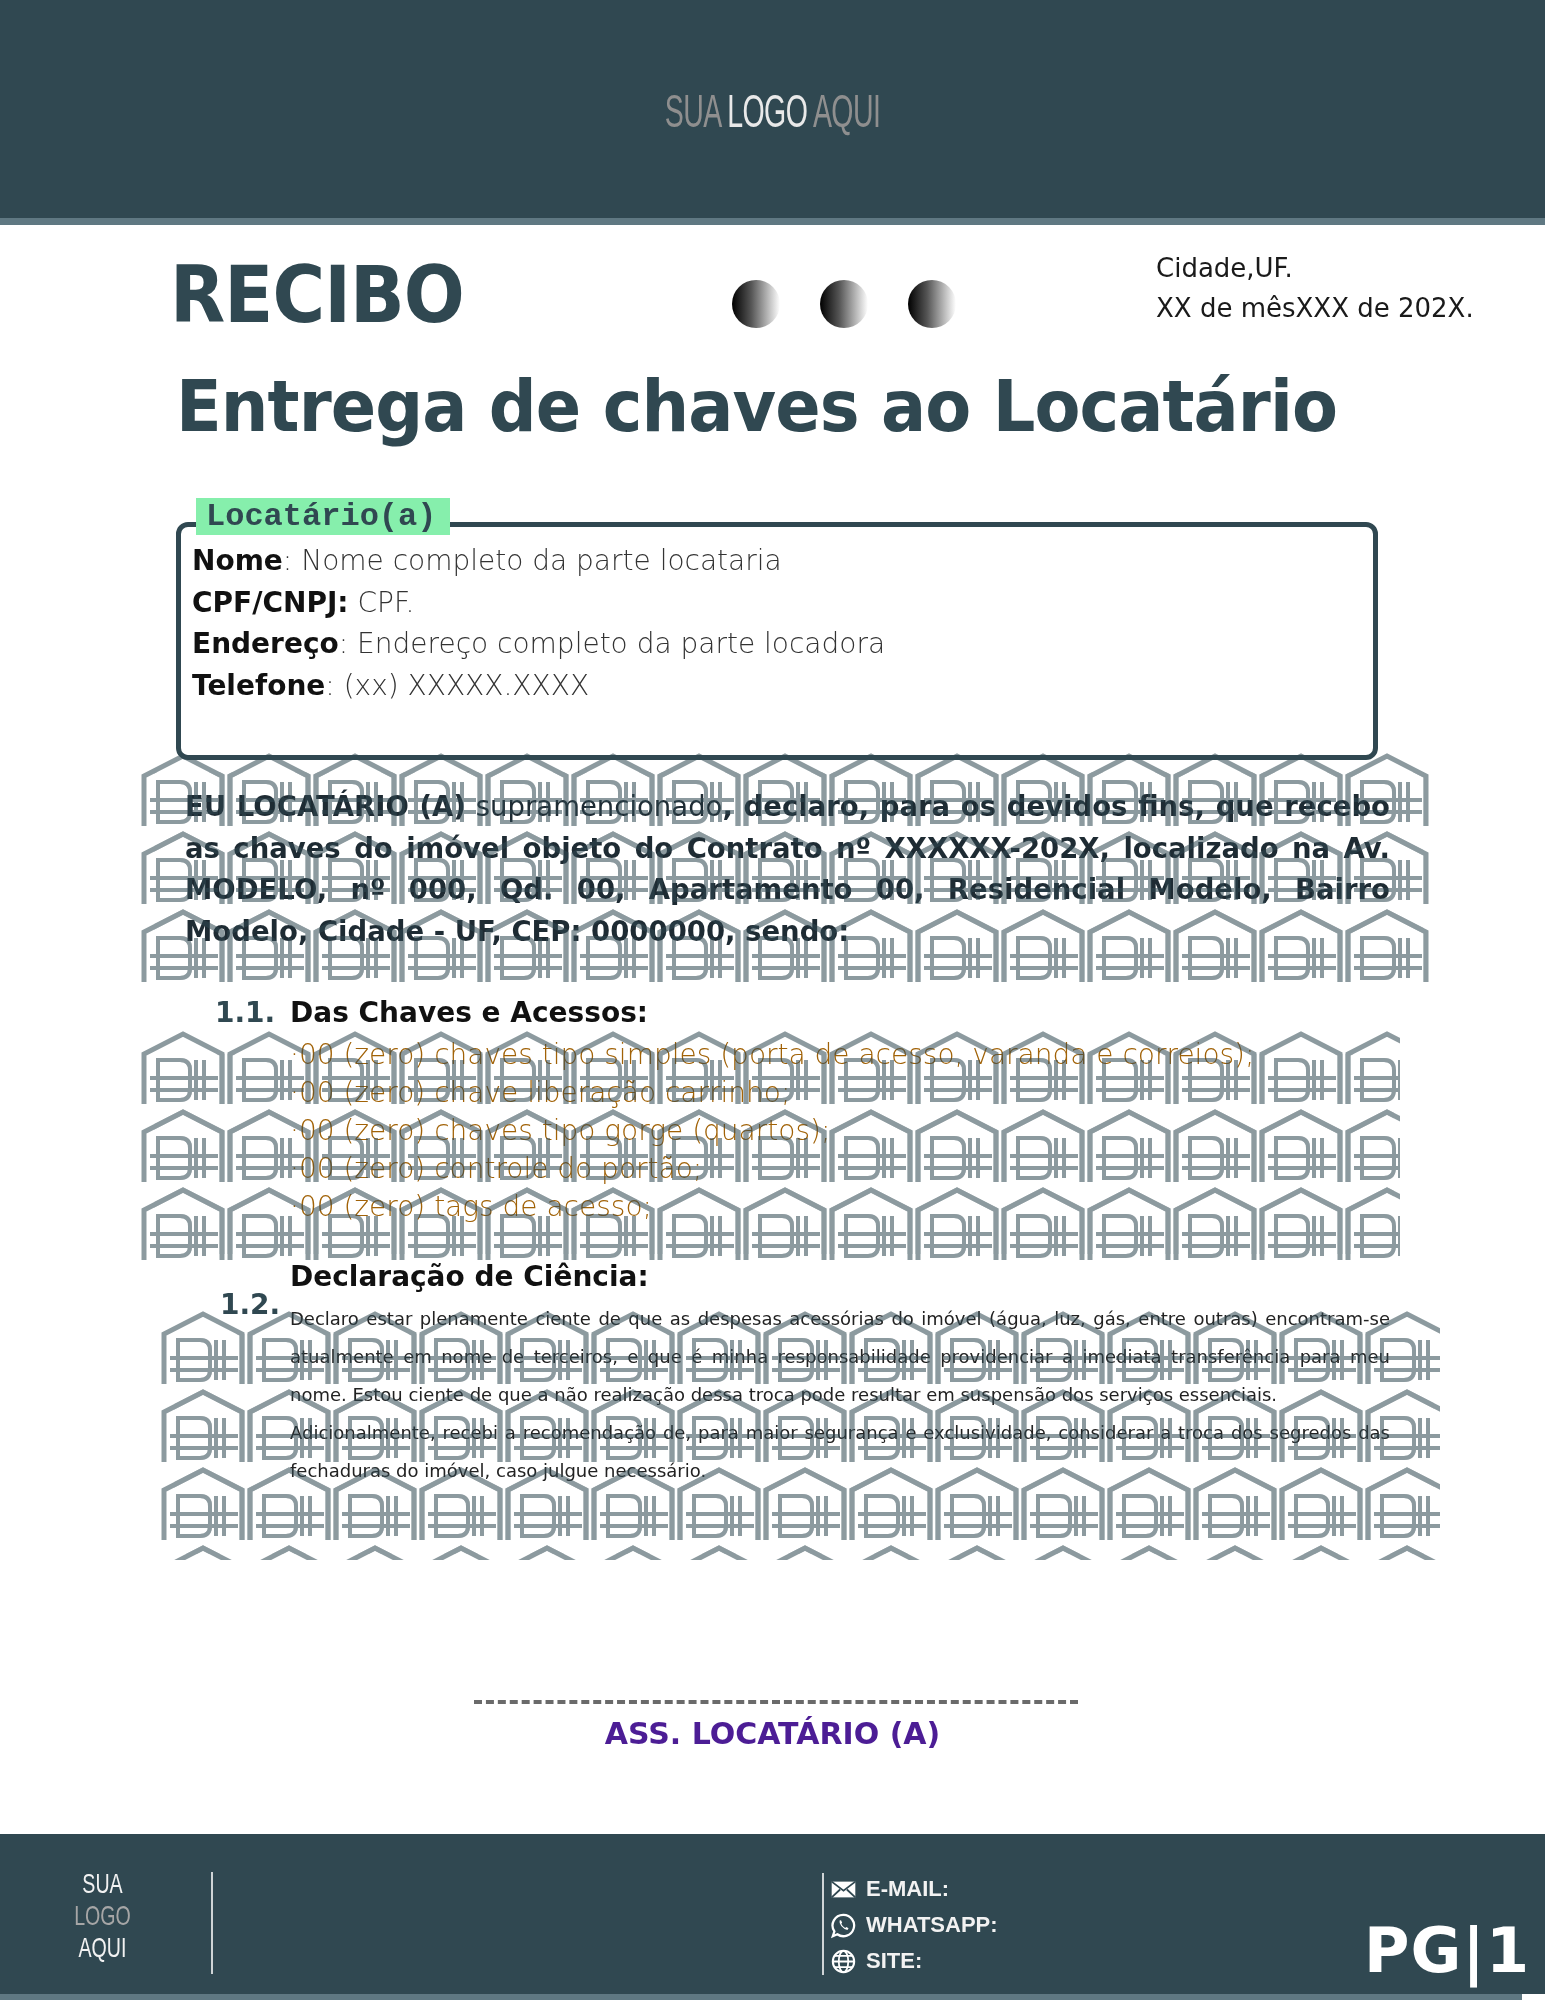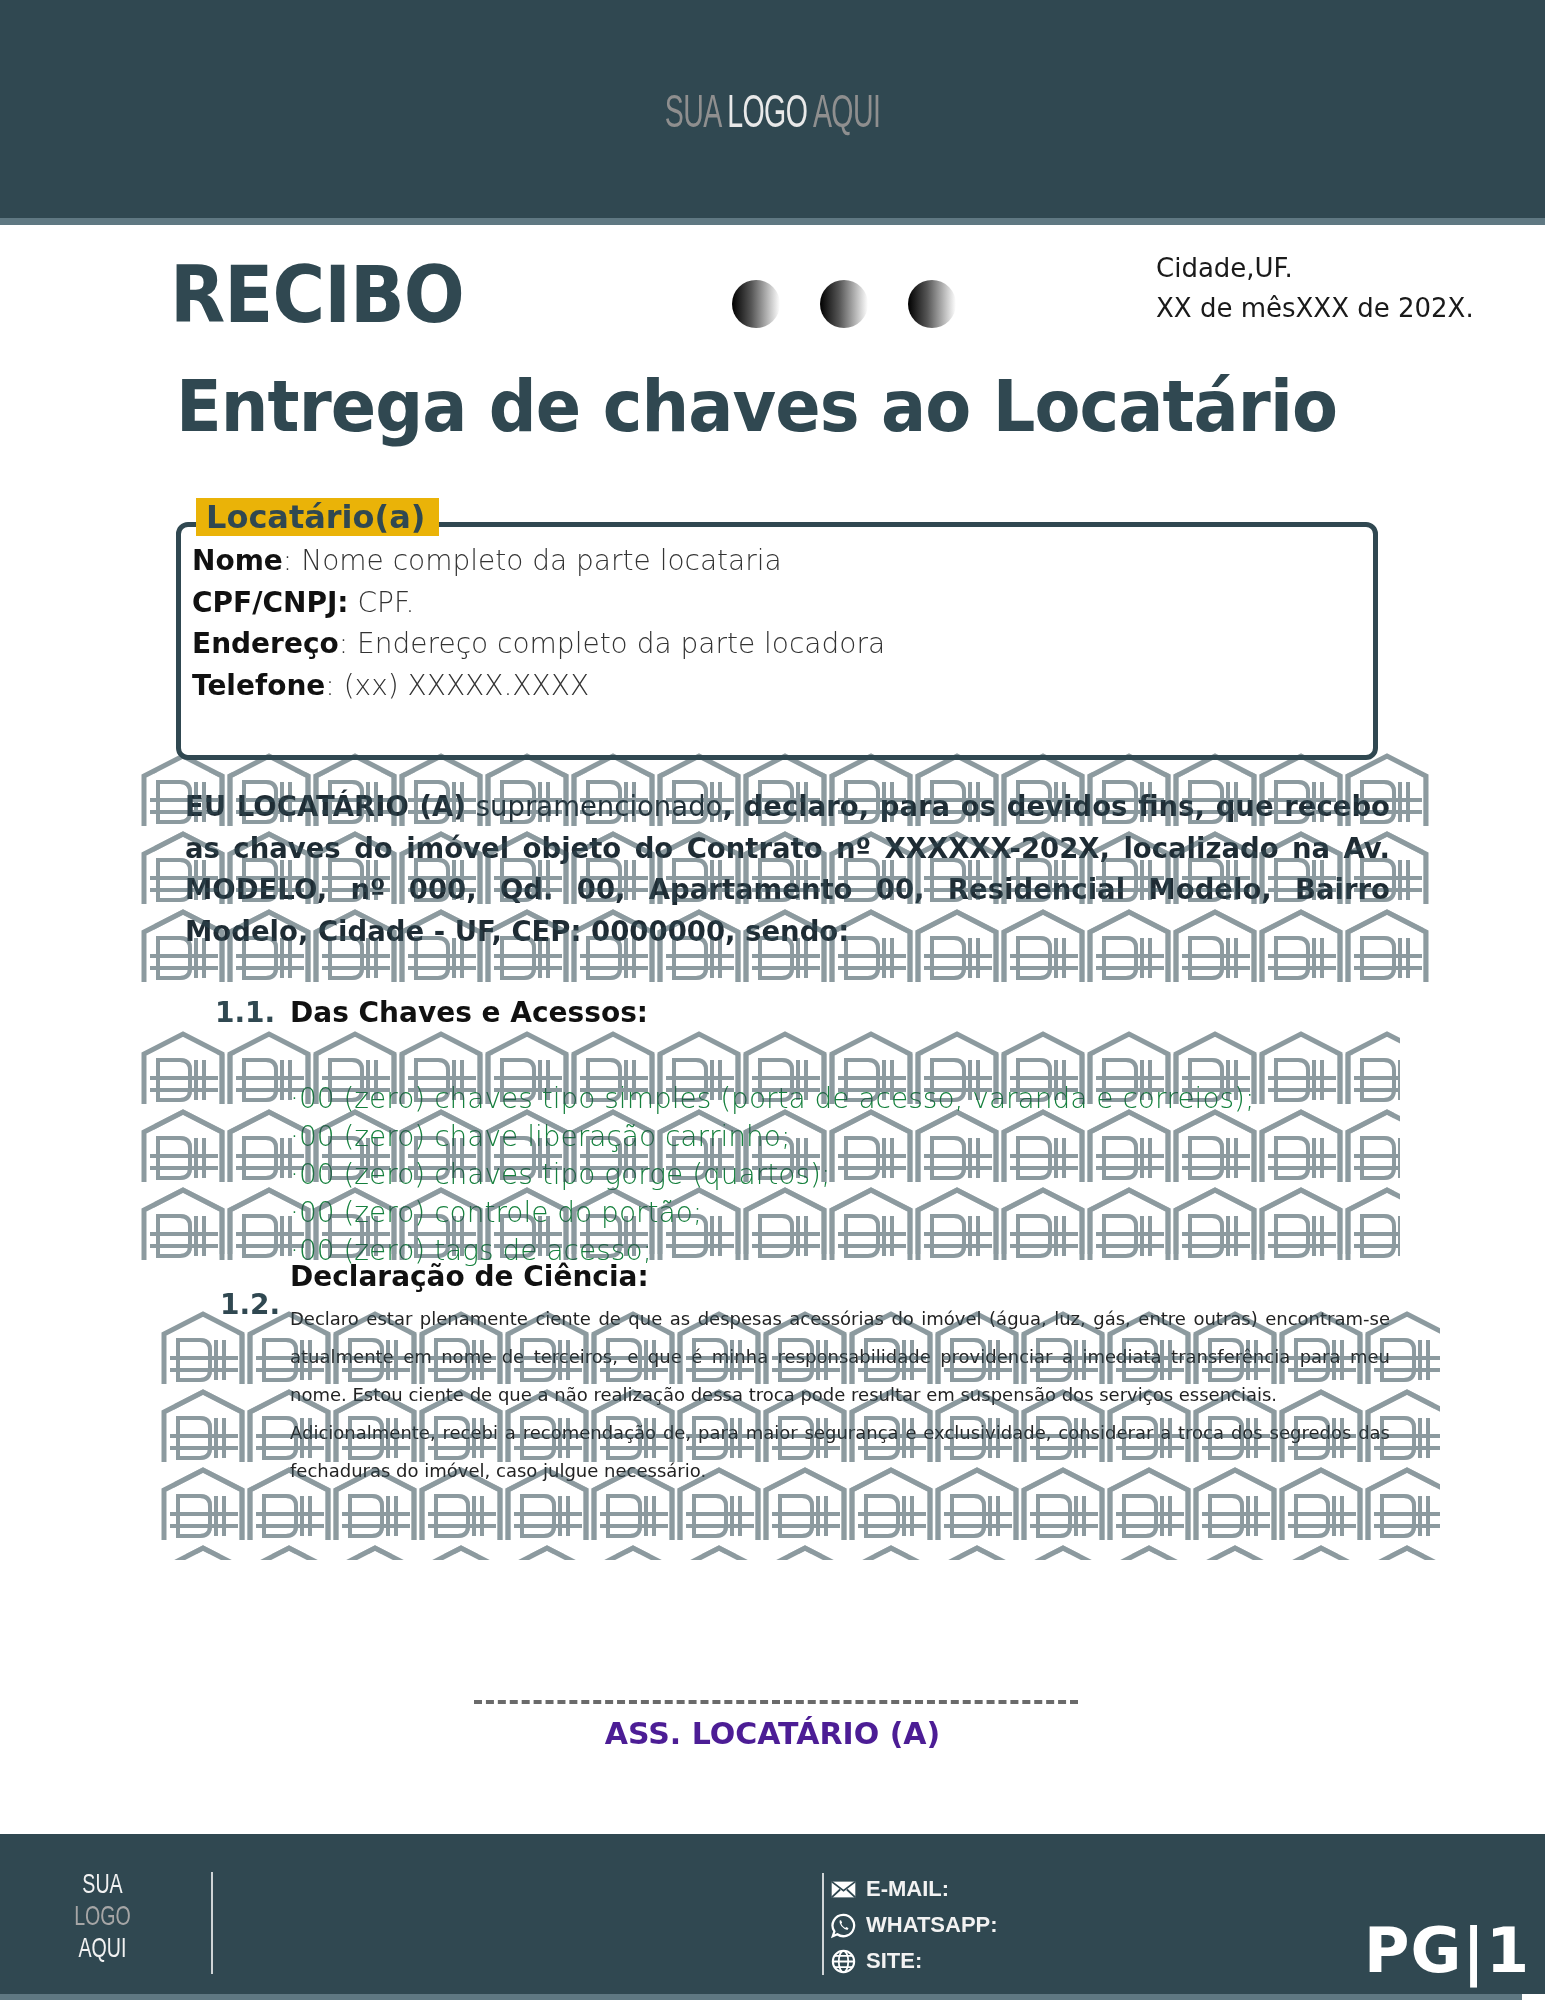--- a/index.html
+++ b/index.html
@@ -21,34 +21,34 @@
   .dots { position: absolute; left: 732px; top: 280px; display: flex; gap: 40px; }
   .dot { width: 48px; height: 48px; border-radius: 50%;
     background: linear-gradient(90deg, #000000 0%, #555 40%, #ffffff 100%); }
   .dateblock { position: absolute; left: 1156px; top: 248px; font-size: 26px; line-height: 40px; color: #1a1a1a; }
   .subtitle { position: absolute; left: 176px; top: 364px; font-size: 72px; font-weight: bold;
     color: #304851; letter-spacing: -1px; white-space: nowrap; transform: scaleX(0.93); transform-origin: left; }
 
   
   .loc-box { position: absolute; left: 176px; top: 522px; width: 1202px; height: 238px;
     border: 5px solid #304851; border-radius: 12px; }
-  .loc-legend { position: absolute; left: 196px; top: 498px; padding: 0 14px 0 10px; background: #eab308;
-    font-size: 32px; font-weight: bold; color: #304851; }
+  .loc-legend { position: absolute; left: 196px; top: 498px; padding: 0 14px 0 10px; background: #86efac;
+    font-size: 32px; font-weight: bold; color: #304851; font-family: Liberation Mono, monospace; }
   .loc-fields { position: absolute; left: 192px; top: 540px; font-size: 28px; line-height: 41.5px; color: #333; }
   .loc-fields .k { font-weight: bold; color: #111; }
   .loc-fields .v { font-weight: 300; color: #333; }
 
   
   .para { position: absolute; font-size: 27.5px; line-height: 41.5px; text-align: justify; }
   .intro { left: 185px; top: 786px; width: 1205px; font-weight: bold; color: #1e2b33; }
   .intro .normal { font-weight: normal; }
 
   .sec-num { position: absolute; font-size: 28px; font-weight: bold; color: #304851; text-align: center; }
   .sec-title { position: absolute; font-size: 28px; font-weight: bold; color: #111; }
-  .list { position: absolute; left: 290px; top: 1036px; font-size: 28px; line-height: 38px; color: #15803d; font-weight: 300; margin-top: 44px; }
+  .list { position: absolute; left: 290px; top: 1036px; font-size: 28px; line-height: 38px; color: #a16207; font-weight: 300; }
   .decl { left: 290px; top: 1300px; width: 1100px; color: #222; font-size: 18px; line-height: 38px; }
   .decl p { text-align: justify; text-align-last: left; }
 
   
   .wm { position: absolute; pointer-events: none; opacity: 0.55; }
 
   
   .sig-line { position: absolute; left: 474px; top: 1700px; width: 604px; height: 0;
     border-top: 4px dashed #6a6a6a; }
   .sig-label { position: absolute; left: 0; top: 1716px; width: 1545px; text-align: center;

